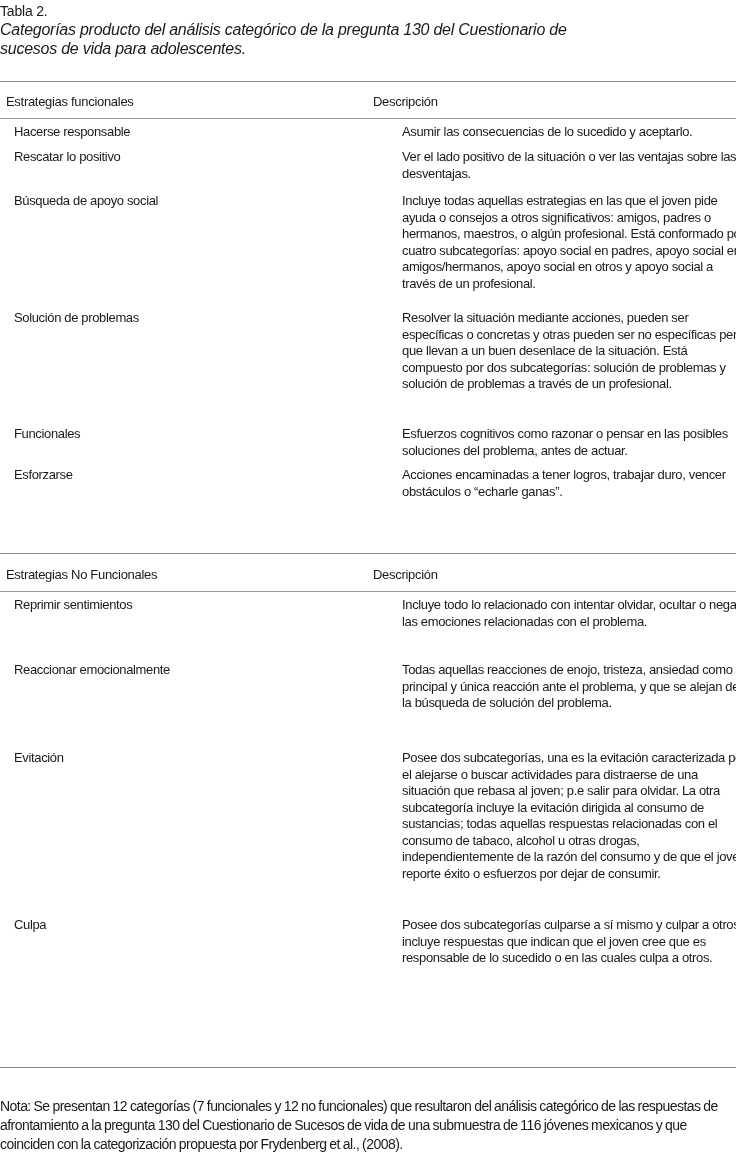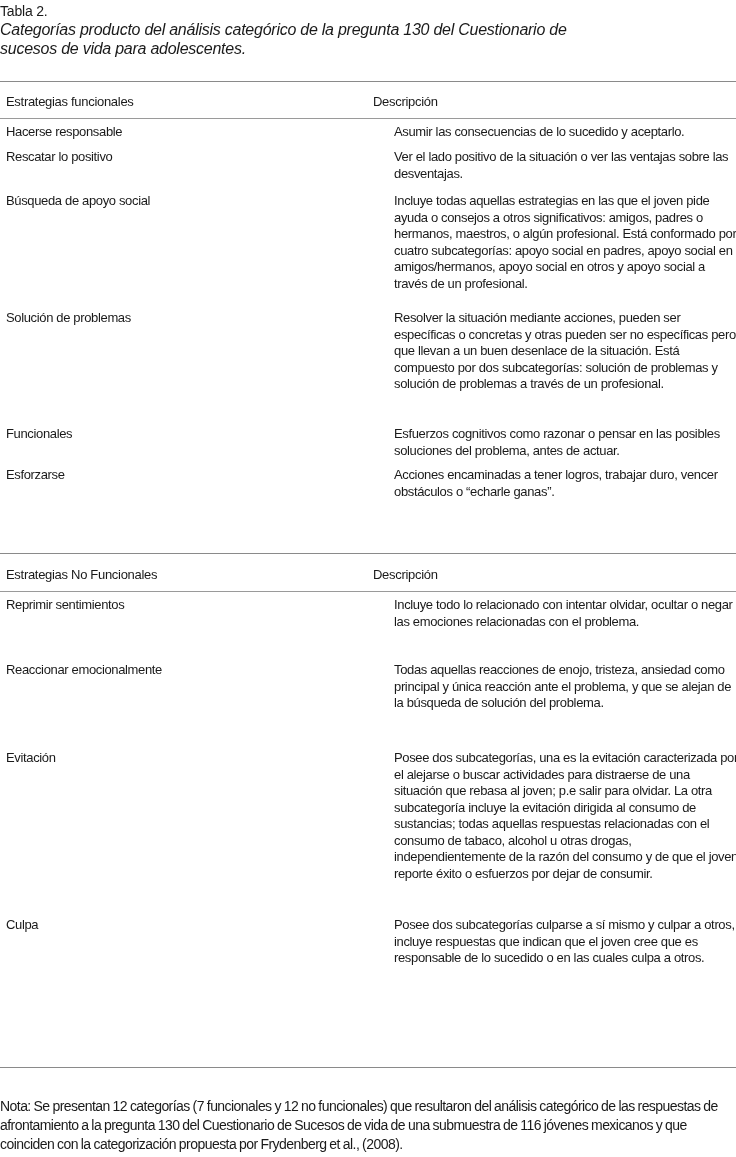--- a/index.html
+++ b/index.html
@@ -10,21 +10,21 @@
   .caption { position: absolute; left: 0; top: 0; width: 621px; }
   .caption .label { font-size: 14px; line-height: 18px; margin: 2px 0 0 0; letter-spacing: -0.2px; }
   .caption .title { font-size: 16px; line-height: 19px; font-style: italic; margin: 0; letter-spacing: -0.25px; }
   .rule { position: absolute; left: 0; width: 736px; height: 0; border-top: 1.5px solid #8a8a8a; }
   .rule.thin { border-top: 1px solid #9a9a9a; }
   .hdr { position: absolute; left: 0; width: 736px; font-size: 13px; line-height: 17px; letter-spacing: -0.3px; }
   .hdr .c1 { position: absolute; left: 6px; }
   .hdr .c2 { position: absolute; left: 373px; }
   .section { position: absolute; left: 0; width: 736px; }
   .row { position: relative; display: flex; font-size: 13px; line-height: 16.5px; letter-spacing: -0.35px; }
-  .row .c1 { width: 367px; padding-left: 6px; flex: none; }
+  .row .c1 { width: 367px; padding-left: 14px; flex: none; }
   .row .c2 { width: 345px; flex: none; margin-left: 21px; }
   .note { position: absolute; left: 0; top: 1097px; width: 740px; font-size: 14px; line-height: 19px; letter-spacing: -0.55px; word-spacing: -0.5px; }
 </style>
 </head>
 <body>
 
 <div class="caption">
   <p class="label">Tabla 2.</p>
   <p class="title">Categorías producto del análisis categórico de la pregunta 130 del Cuestionario de sucesos de vida para adolescentes.</p>
 </div>

